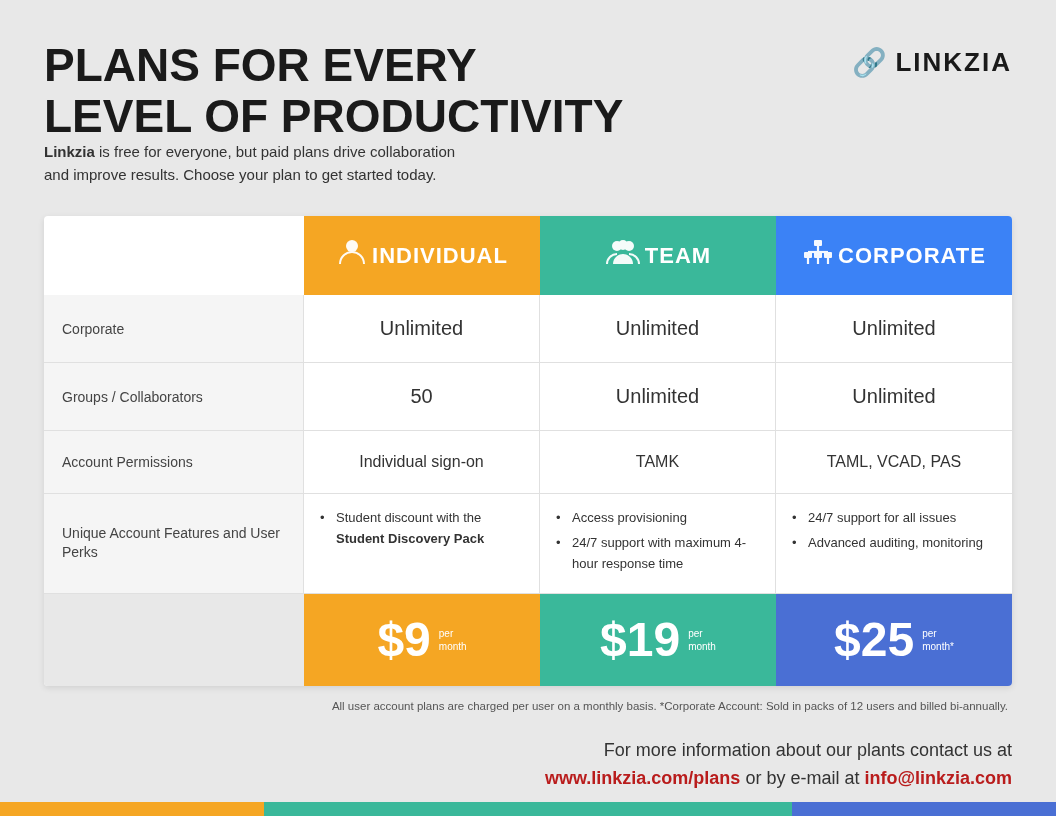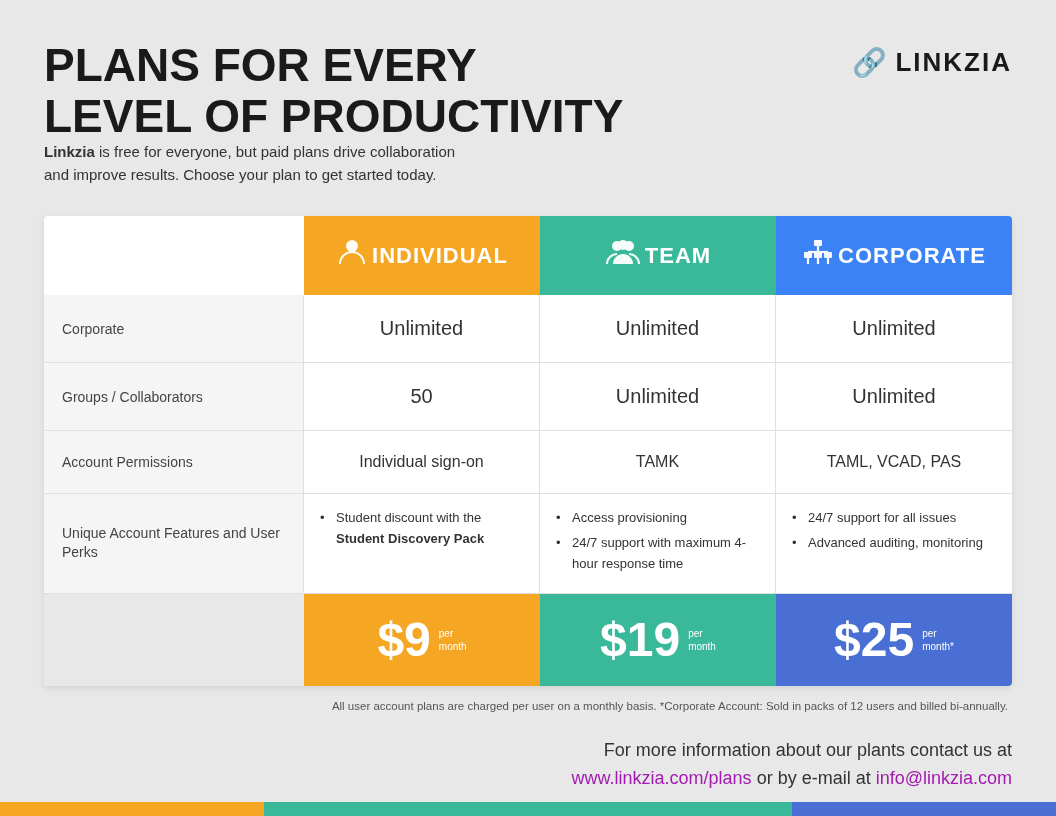--- a/index.html
+++ b/index.html
@@ -202,22 +202,22 @@
       color: #555;
     }
     .footer-contact {
       margin-top: 16px;
       text-align: right;
       font-size: 18px;
       color: #333;
       line-height: 1.6;
     }
     .footer-contact a {
-      font-weight: 400;
-      color: #a21caf;
+      font-weight: 700;
+      color: #b91c1c;
       text-decoration: none;
     }
 
     
     .bottom-bar {
       display: flex;
       height: 14px;
       position: absolute;
       bottom: 0;
       left: 0;

